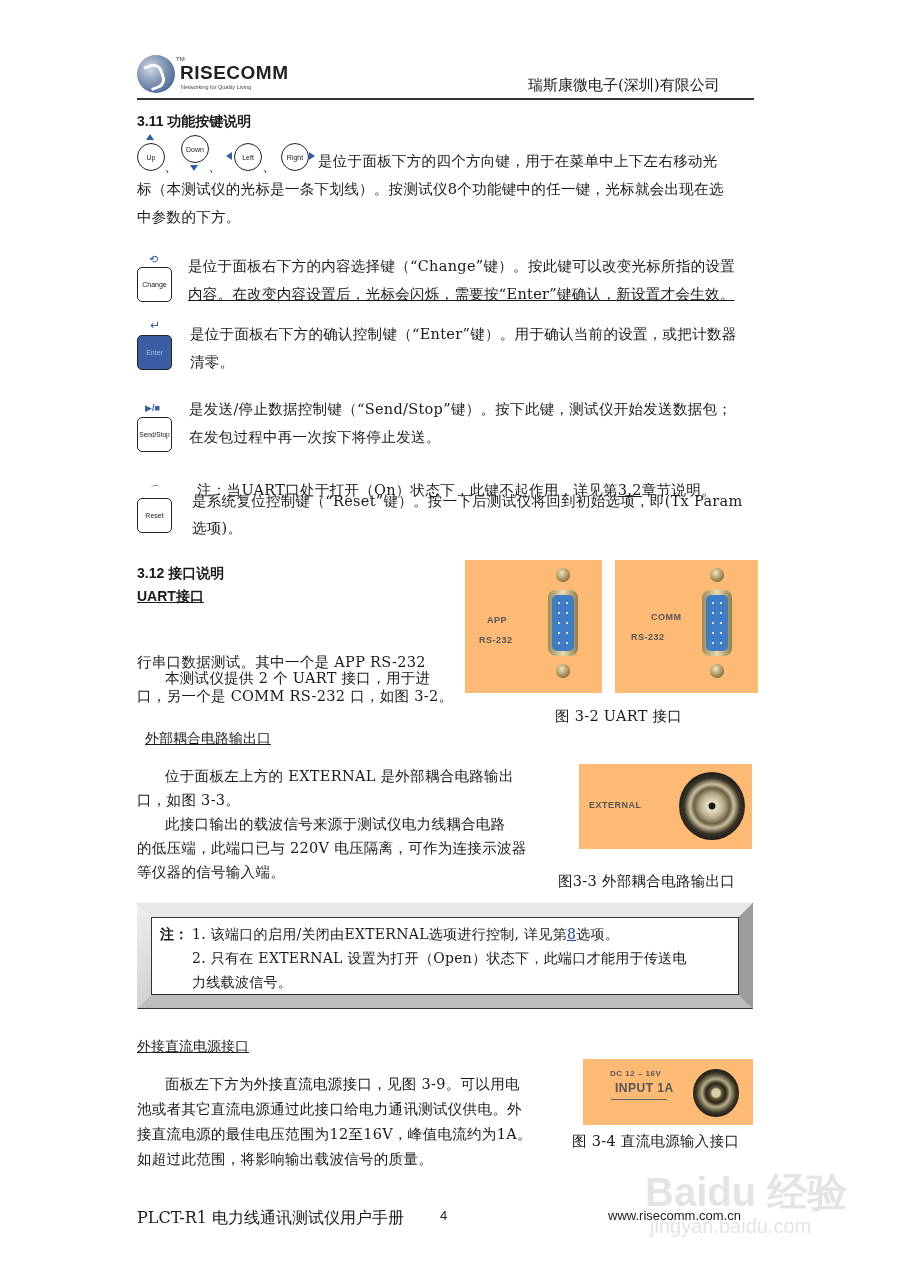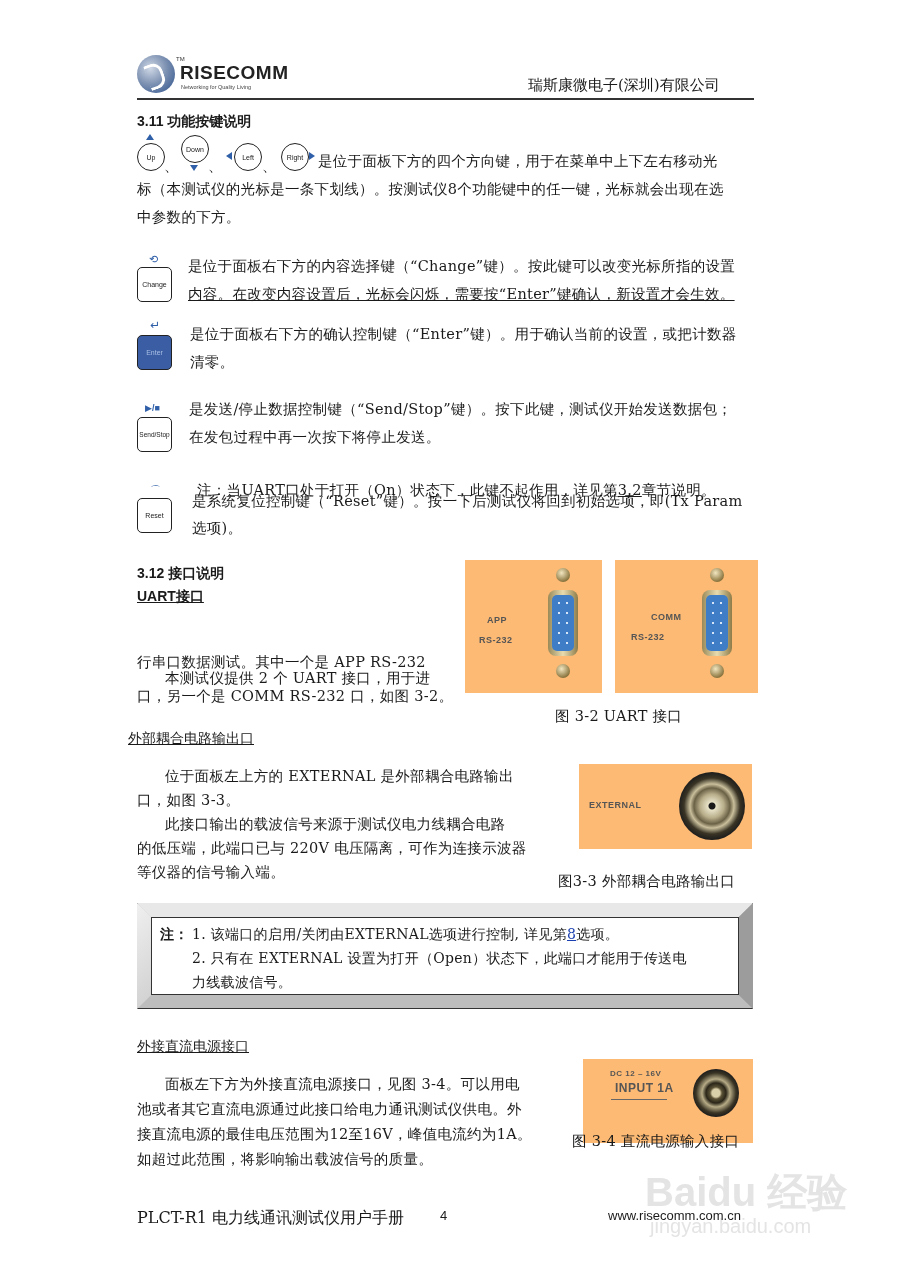--- a/index.html
+++ b/index.html
@@ -140,21 +140,21 @@
   <div class="plabel" style="left:36px;top:52px;">COMM</div>
   <div class="plabel" style="left:16px;top:72px;">RS-232</div>
   <div class="screw" style="left:95px;top:8px;"></div>
   <div class="db9" style="left:87px;top:30px;">
       <div class="db9-inner"></div>
     </div>
   <div class="screw" style="left:95px;top:104px;"></div>
 </div>
 <div class="abs p cn" style="left:555px;top:702px;">图 3-2 UART 接口</div>
 
-<div class="abs sec-title u cn" style="left:128px;top:730px;font-weight:normal;">外部耦合电路输出口</div>
+<div class="abs sec-title u cn" style="left:145px;top:730px;font-weight:normal;">外部耦合电路输出口</div>
 <div class="abs p cn" style="left:165px;top:762px;">位于面板左上方的  EXTERNAL  是外部耦合电路输出</div>
 <div class="abs p cn" style="left:137px;top:786px;">口，如图 3-3。</div>
 <div class="abs p cn" style="left:165px;top:810px;">此接口输出的载波信号来源于测试仪电力线耦合电路</div>
 <div class="abs p cn" style="left:137px;top:834px;">的低压端，此端口已与 220V 电压隔离，可作为连接示波器</div>
 <div class="abs p cn" style="left:137px;top:858px;">等仪器的信号输入端。</div>
 
 <div class="photo" style="left:579px;top:764px;width:173px;height:85px;">
   <div class="plabel" style="left:10px;top:36px;font-size:9px;">EXTERNAL</div>
   <div class="abs" style="left:100px;top:8px;width:66px;height:68px;border-radius:50%;background:radial-gradient(circle,#1a1a1a 3px,#e8e2c8 4px,#b7ad8a 12px,#6a6045 18px,#c9bf9c 22px,#3a3425 28px,#1c1c1c 34px);"></div>
 </div>
@@ -164,26 +164,26 @@
 <div class="abs note-top"></div>
 <div class="abs note-left"></div>
 <div class="abs note-right"></div>
 <div class="abs note-inner"></div>
 <div class="abs p" style="left:160px;top:920px;font-size:14px;"><span class="bold cn">注：</span></div>
 <div class="abs p cn" style="left:192px;top:920px;font-size:14px;"><span>1. 该端口的启用/关闭由EXTERNAL选项进行控制, 详见第</span><span class="u" style="color:#1a3fb0;">8</span><span>选项。</span></div>
 <div class="abs p cn" style="left:192px;top:944px;font-size:14px;">2. 只有在  EXTERNAL  设置为打开（Open）状态下，此端口才能用于传送电</div>
 <div class="abs p cn" style="left:192px;top:968px;font-size:14px;">力线载波信号。</div>
 
 <div class="abs sec-title u cn" style="left:137px;top:1038px;font-weight:normal;">外接直流电源接口</div>
-<div class="abs p cn" style="left:165px;top:1070px;">面板左下方为外接直流电源接口，见图 3-4。可以用电</div>
+<div class="abs p cn" style="left:165px;top:1070px;">面板左下方为外接直流电源接口，见图 3-9。可以用电</div>
 <div class="abs p cn" style="left:137px;top:1095px;">池或者其它直流电源通过此接口给电力通讯测试仪供电。外</div>
 <div class="abs p cn" style="left:137px;top:1120px;">接直流电源的最佳电压范围为12至16V，峰值电流约为1A。</div>
 <div class="abs p cn" style="left:137px;top:1145px;">如超过此范围，将影响输出载波信号的质量。</div>
 
-<div class="photo" style="left:583px;top:1059px;width:170px;height:84px;">
+<div class="photo" style="left:583px;top:1059px;width:170px;height:66px;">
   <div class="plabel" style="left:27px;top:10px;font-size:8px;">DC 12 – 16V</div>
   <div class="plabel" style="left:32px;top:22px;font-size:12px;">INPUT 1A</div>
   <div class="abs" style="left:28px;top:40px;width:56px;height:1px;background:#666;"></div>
   <div class="abs" style="left:110px;top:10px;width:46px;height:48px;border-radius:50%;background:radial-gradient(circle,#d9cfa8 4px,#5b5236 6px,#2a2619 10px,#b6ab86 14px,#3a3424 20px,#1b1b1b 24px);"></div>
 </div>
 <div class="abs p cn" style="left:572px;top:1127px;">图 3-4 直流电源输入接口</div>
 
 <div class="abs watermark" style="font-size:40px;left:645px;top:1165px;">Baidu 经验</div>
 <div class="abs watermark" style="font-size:20px;left:650px;top:1215px;font-weight:normal;">jingyan.baidu.com</div>
 

